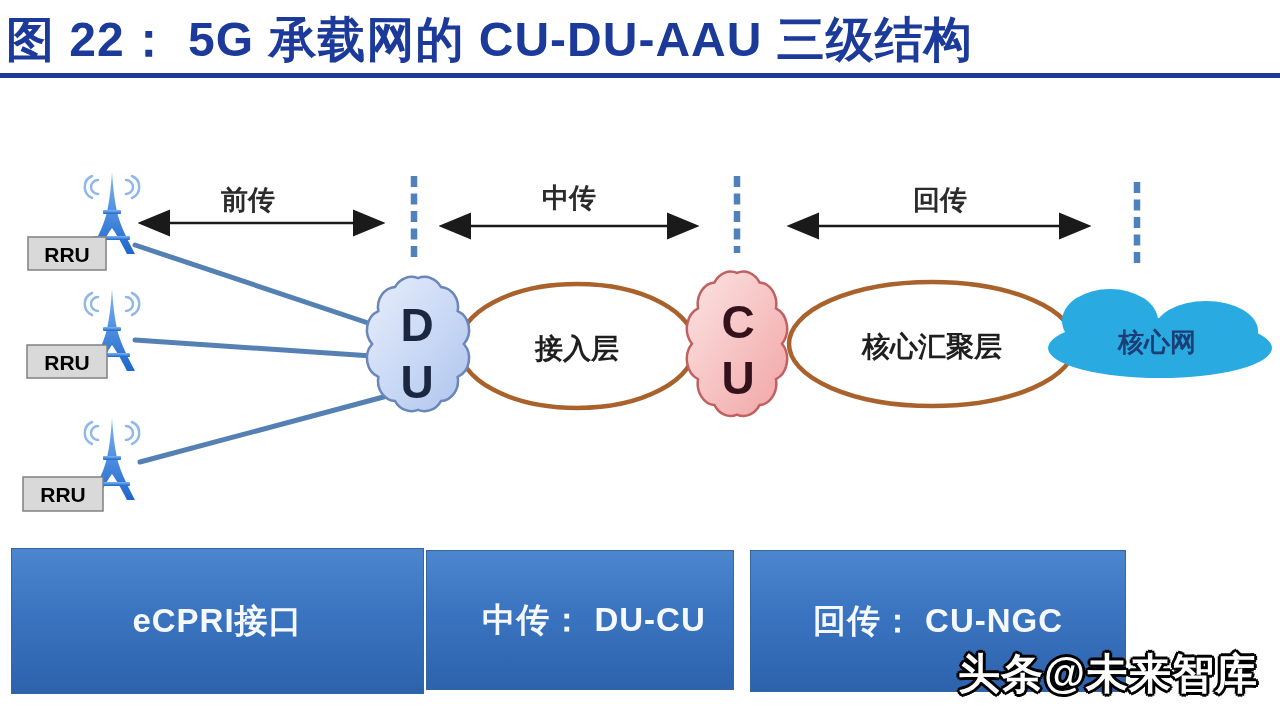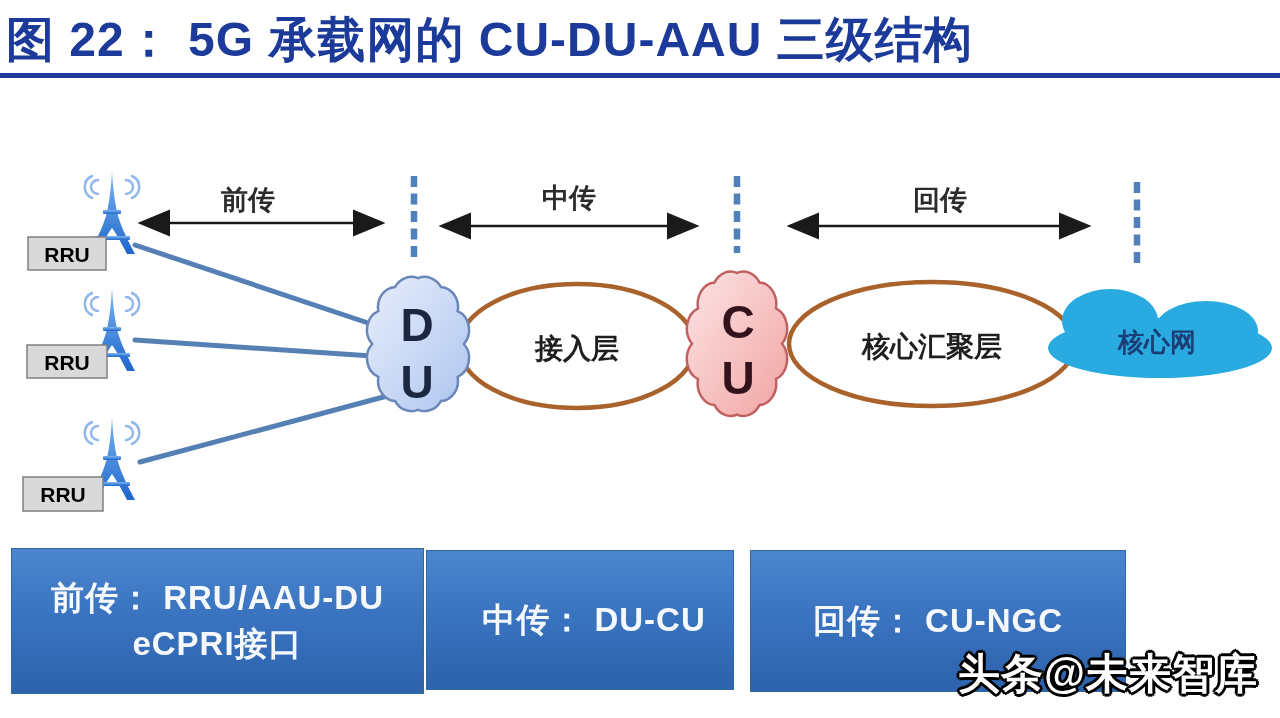--- a/index.html
+++ b/index.html
@@ -140,21 +140,20 @@
 
   <g transform="translate(1048,287)">
     <ellipse cx="62" cy="34" rx="48" ry="32" fill="#29abe2"></ellipse>
     <ellipse cx="158" cy="44" rx="52" ry="30" fill="#29abe2"></ellipse>
     <ellipse cx="112" cy="61" rx="112" ry="30" fill="#29abe2"></ellipse>
   </g>
   <text class="coretxt" x="1157" y="351">核心网</text>
 </svg>
 
 <div class="legend-box box1">
-  <div>前传： RRU/AAU-DU</div>
   <div>eCPRI接口</div>
 </div>
 <div class="legend-box box2">
   <div>中传： DU-CU</div>
 </div>
 <div class="legend-box box3">
   <div>回传： CU-NGC</div>
 </div>
 
 <div class="watermark">头条@未来智库</div>

